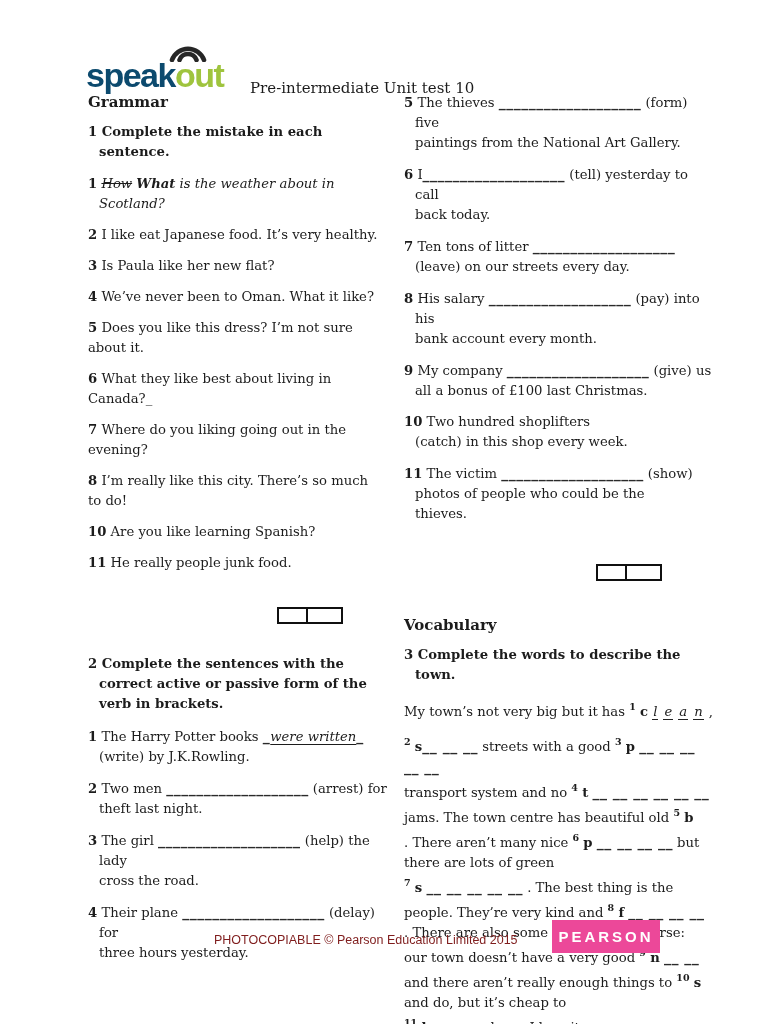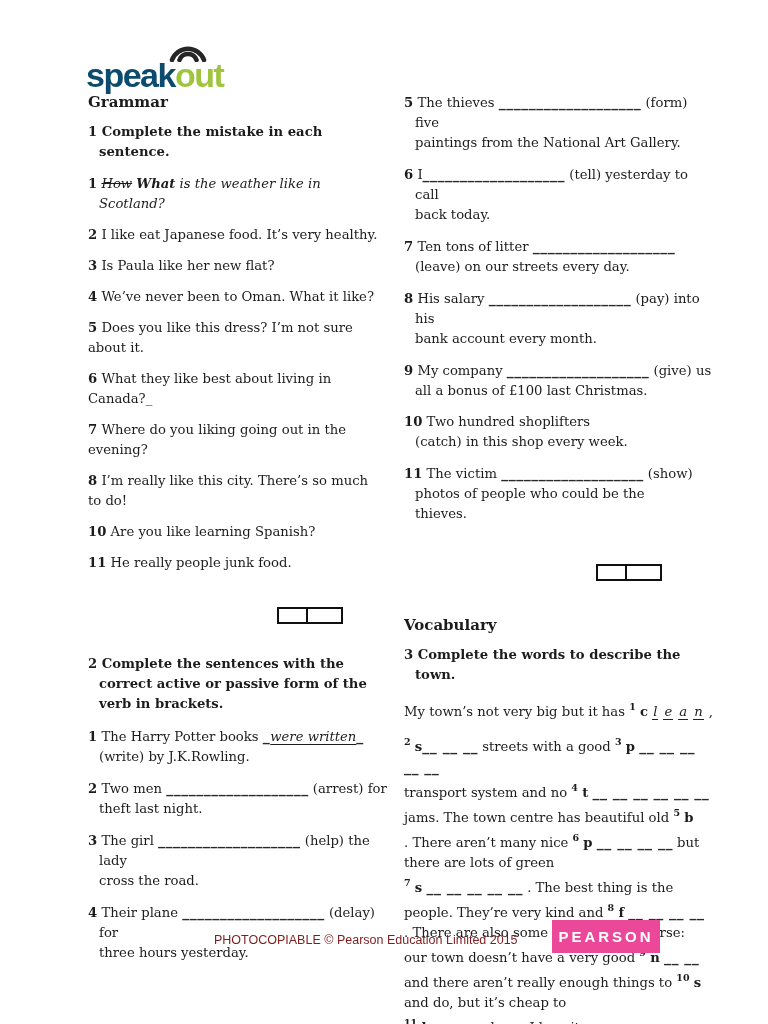--- a/index.html
+++ b/index.html
@@ -62,27 +62,28 @@
 <div class="page">
 
   <div class="logo">
     <span class="logo-speak" style="color: #0c4a6e;">speak</span><span class="logo-out" style="color: rgb(159, 196, 62);">out</span>
     <svg class="logo-arcs" width="40" height="18" viewBox="0 0 40 18">
       <path d="M4 16 A 17 17 0 0 1 36 16" fill="none" stroke="#262626" stroke-width="4.6" stroke-linecap="round"></path>
       <path d="M11.5 16 A 9 9 0 0 1 28.5 16" fill="none" stroke="#262626" stroke-width="4.6" stroke-linecap="round"></path>
     </svg>
   </div>
 
+  <div class="subtitle">Pre-intermediate Unit test 10</div>
 
   <div class="col col-left">
     <div class="sec-heading">Grammar</div>
 
     <div class="ex-title"><span class="qn">1</span> <span>Complete the mistake in each sentence.</span></div>
     <div id="ex1-items">
-        <div class="q hang"><span class="qn">1</span> <span class="seg-st">How</span><span> </span><span class="seg-bi">What</span><span class="seg-i"> is the weather like in</span><br><span class="seg-i">Scotland?</span></div>
+        <div class="q hang"><span class="qn">1</span> <span class="seg-st">How</span><span> </span><span class="seg-bi">What</span><span class="seg-i"> is the weather about in</span><br><span class="seg-i">Scotland?</span></div>
         <div class="q"><span class="qn">2</span> <span>I like eat Japanese food. It’s very healthy.</span></div>
         <div class="q"><span class="qn">3</span> <span>Is Paula like her new flat?</span></div>
         <div class="q"><span class="qn">4</span> <span>We’ve never been to Oman. What it like?</span></div>
         <div class="q"><span class="qn">5</span> <span>Does you like this dress? I’m not sure</span><br><span>about it.</span></div>
         <div class="q"><span class="qn">6</span> <span>What they like best about living in</span><br><span>Canada?_</span></div>
         <div class="q"><span class="qn">7</span> <span>Where do you liking going out in the</span><br><span>evening?</span></div>
         <div class="q"><span class="qn">8</span> <span>I’m really like this city. There’s so much</span><br><span>to do!</span></div>
         <div class="q"><span class="qn">10</span> <span>Are you like learning Spanish?</span></div>
         <div class="q"><span class="qn">11</span> <span>He really people junk food.</span></div>
       </div>

